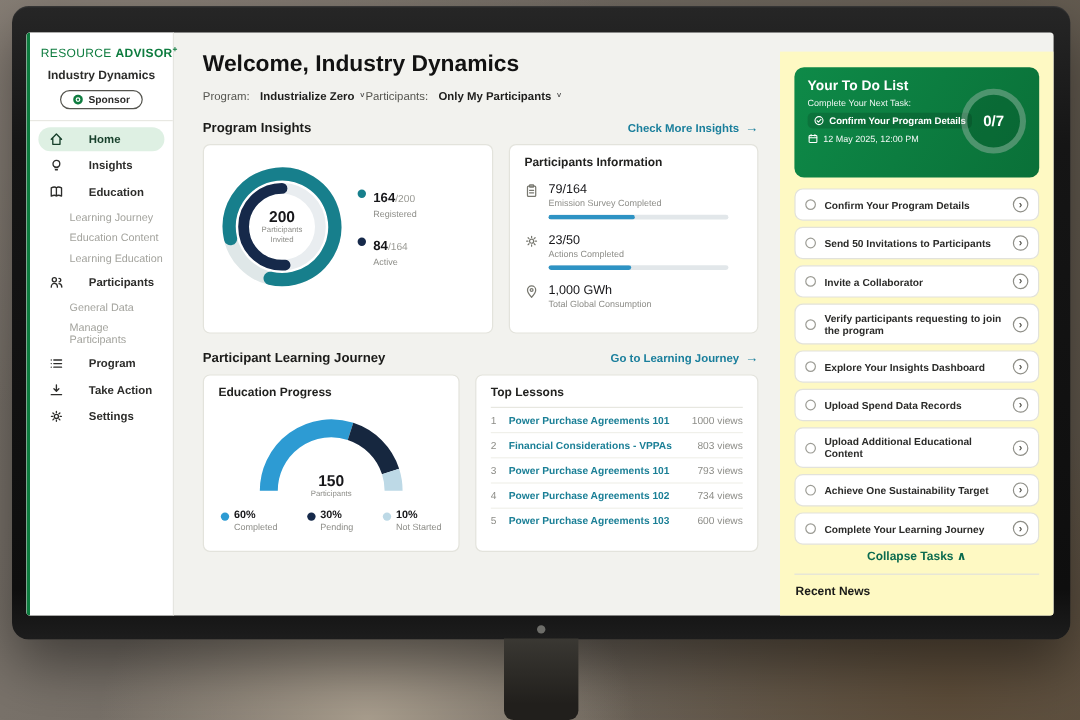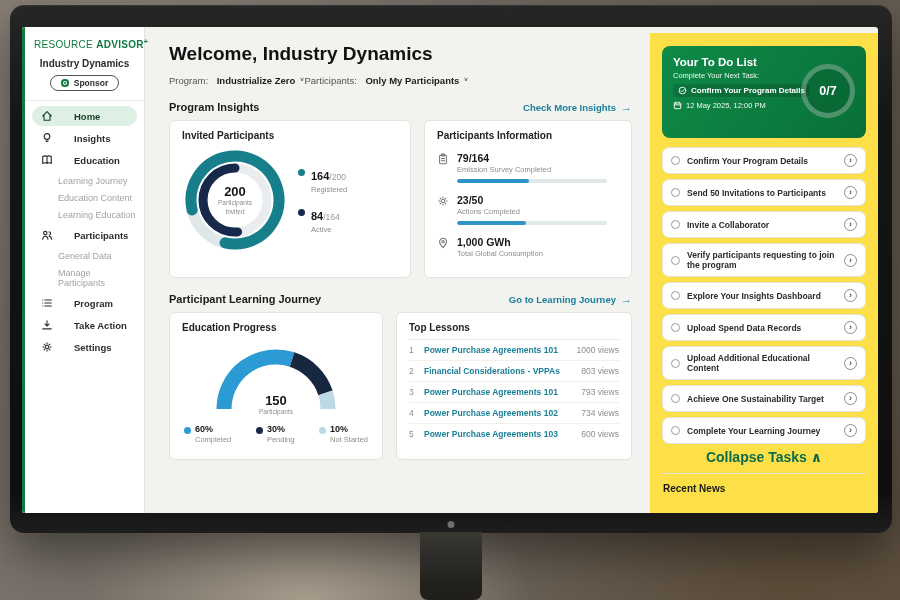--- a/index.html
+++ b/index.html
@@ -88,21 +88,21 @@
   .dot { width:7px; height:7px; border-radius:50%; margin-top:3px; flex:none; }
   .dot-teal { background:#177f8c; } .dot-navy { background:#16294a; }
   .dot-blue { background:#2d9bd3; } .dot-light { background:#bdd9e6; }
   .lv { font-size:11px; font-weight:bold; color:#17171a; }
   .lo { font-size:8.5px; color:#9a9a94; }
   .ll { font-size:7.5px; color:#8d8d88; margin-top:1px; }
 
   
   .info-row { display:flex; gap:8px; margin-top:11px; }
   .info-row svg { width:12px; height:12px; flex:none; stroke:#77777\;; stroke:#77776f; fill:none; stroke-width:1.2; stroke-linecap:round; stroke-linejoin:round; margin-top:1px; }
-  .iv { font-size:10.5px; font-weight:bold; color:#17171a; }
+  .iv { font-size:10.5px; font-weight:normal; color:#17171a; }
   .il { font-size:7.5px; color:#8d8d88; margin-top:1px; }
   .bar { width:150px; height:4px; background:#e2e7ea; border-radius:2px; margin-top:5px; overflow:hidden; }
   .bar i { display:block; height:100%; background:#2e93c4; border-radius:2px; }
 
   
   .gauge-wrap { position:relative; width:150px; height:80px; margin:4px auto 0; }
   .gauge path { fill:none; stroke-width:15; }
   .seg-completed { stroke:#2d9bd3; } .seg-pending { stroke:#16273f; } .seg-not { stroke:#bdd9e6; }
   .gauge-center { position:absolute; left:0; right:0; bottom:2px; text-align:center; }
   .gc-val { font-size:13px; font-weight:bold; color:#17171a;margin-top:32px; }
@@ -113,38 +113,38 @@
 
   
   .c-lessons .card-title { padding-bottom:6px; border-bottom:1px solid #e7e7e0; }
   .lesson { display:flex; align-items:center; gap:8px; padding:5px 0; border-bottom:1px solid #f0f0ea; font-size:8.5px; }
   .lesson:last-child { border-bottom:none; }
   .lrank { color:#8d8d88; width:7px; flex:none; }
   .llink { color:#1a7f96; font-weight:bold; cursor:pointer; }
   .lviews { margin-left:auto; color:#8d8d88; }
 
   
-  .rightcol { position:absolute; left:628px; top:6px; width:228px; height:100%; background:#fde047; padding:13px 12px 0; }
+  .rightcol { position:absolute; left:628px; top:16px; width:228px; height:100%; background:#fef9c3; padding:13px 12px 0; }
   .todo-card { position:relative; background:linear-gradient(120deg,#0e8a48,#0a7038); border-radius:8px; color:#fff; padding:10px 11px; height:92px; }
   .t-title { font-size:11.5px; font-weight:bold; }
   .t-sub { font-size:7.5px; margin-top:3px; color:rgba(255,255,255,.92); }
   .t-next { display:flex; align-items:center; gap:4px; margin-top:4px; font-size:8px; font-weight:bold;
     background:rgba(0,0,0,.14); border-radius:4px; padding:2px 5px; width:fit-content; max-width:138px; }
   .t-due { display:flex; align-items:center; gap:4px; margin-top:4px; font-size:7.5px; color:rgba(255,255,255,.95); }
   .todo-card svg { width:9px; height:9px; flex:none; stroke:#fff; fill:none; stroke-width:1.4; stroke-linecap:round; stroke-linejoin:round; }
   .ring { position:absolute; right:11px; top:18px; width:54px; height:54px; border-radius:50%;
     border:5px solid rgba(255,255,255,.28); background:rgba(0,0,0,.10);
     display:flex; align-items:center; justify-content:center; font-size:12.5px; font-weight:bold; }
   .tasks { margin-top:9px; }
   .task { display:flex; align-items:center; gap:7px; background:#fff; border:1px solid #e2e2db; border-radius:7px;
     padding:6px 8px; margin-bottom:5px; font-size:8.5px; font-weight:bold; color:#2b2b29; cursor:pointer; }
   .cb { width:9px; height:9px; border:1.3px solid #9c9c95; border-radius:50%; flex:none; }
   .chevc { margin-left:auto; width:13px; height:13px; border:1px solid #8f8f88; border-radius:50%;
     color:#55554f; font-size:9px; line-height:11px; text-align:center; flex:none; }
-  .collapse { text-align:center; font-size:14px; font-weight:bold; color:#0b6b4f; margin:4px 0 8px; cursor:pointer; }
+  .collapse { text-align:center; font-size:10px; font-weight:bold; color:#0b6b4f; margin:4px 0 8px; cursor:pointer; }
   .news-divider { border-top:1px solid #e2e2db; }
   .news-title { font-size:10px; font-weight:bold; color:#1b1b19; padding:9px 1px; }
 </style>
 </head>
 <body>
 
 <div class="monitor">
   <div class="screen">
 
     <aside class="sidebar">
@@ -235,21 +235,20 @@
         <span class="stitle">Program Insights</span>
         <span class="slink">
           <span>Check More Insights</span>
           <span class="arr">→</span>
         </span>
       </div>
 
       <div class="cards">
 
         <div class="card c-invited">
-          <div class="card-title">Invited Participants</div>
           <div class="donut-row">
             <div class="donut-wrap">
               <svg class="donut" viewBox="0 0 106 106">
                 <circle class="tr-outer" cx="53" cy="53" r="44"></circle>
                 <circle class="arc-outer" cx="53" cy="53" r="44" transform="rotate(167 53 53)" stroke-dasharray="227 999"></circle>
                 <g transform="scale(-1,1) translate(-106,0)">
                   <circle class="tr-inner" cx="53" cy="53" r="32"></circle>
                   <circle class="arc-inner" cx="53" cy="53" r="32" transform="rotate(-90 53 53)" stroke-dasharray="103 999"></circle>
                 </g>
               </svg>

